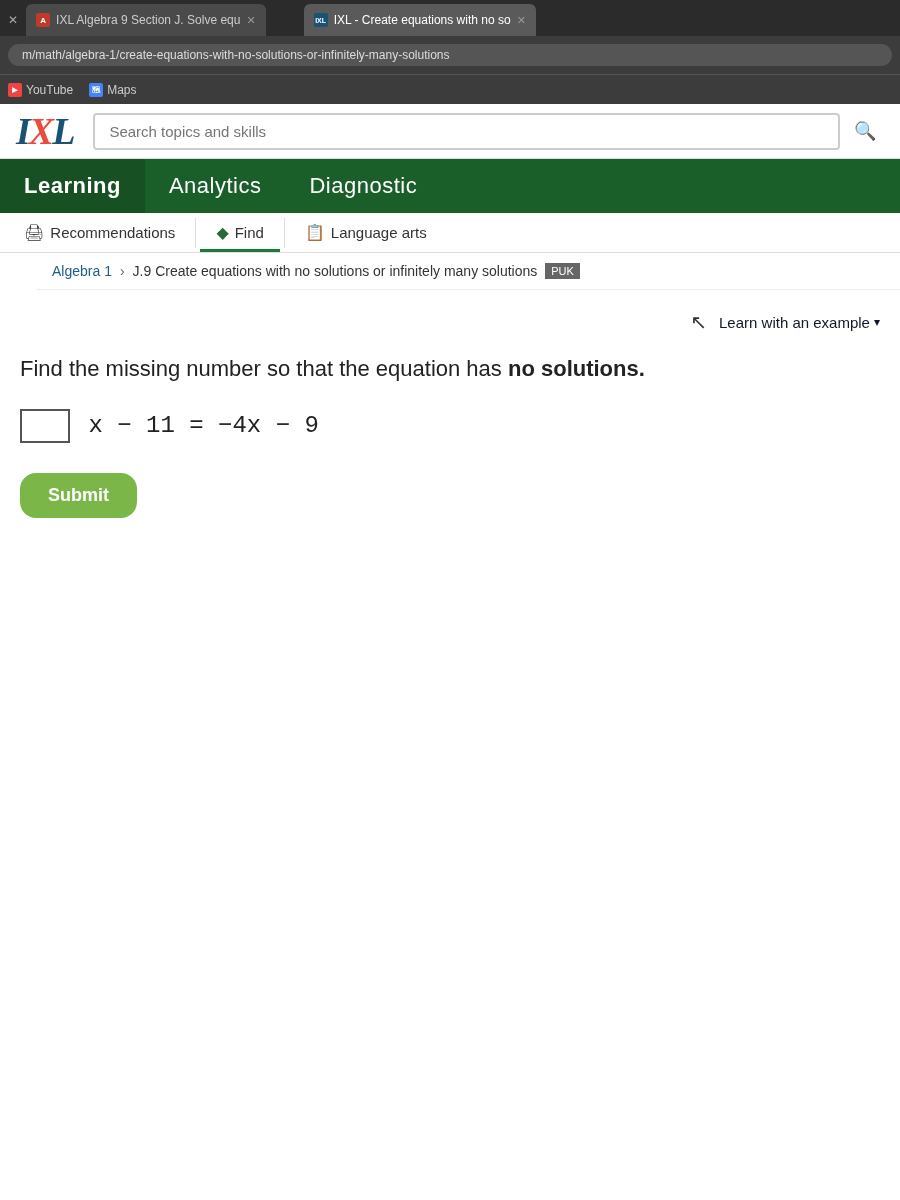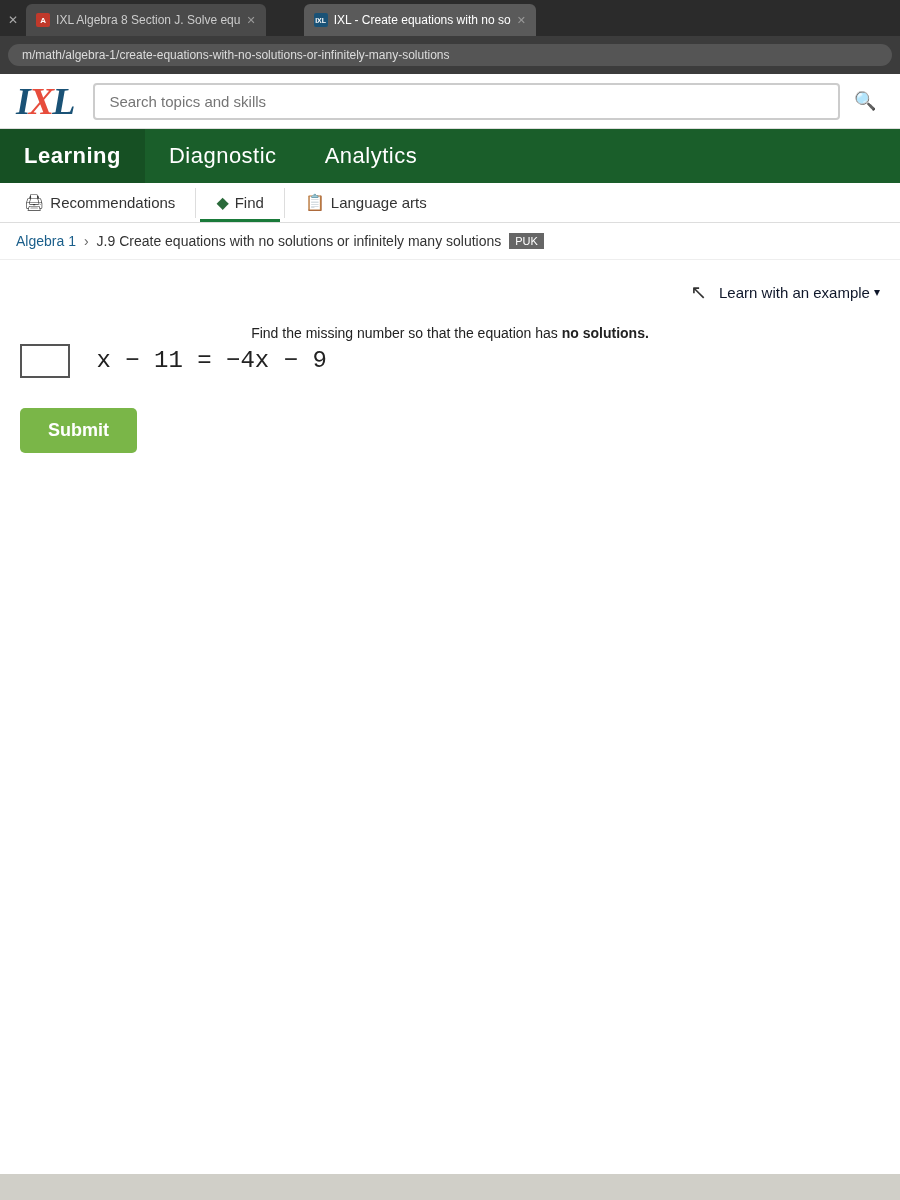--- a/index.html
+++ b/index.html
@@ -267,20 +267,21 @@
 
     
     .breadcrumb {
       display: flex;
       align-items: center;
       padding: 10px 16px;
       font-size: 14px;
       color: #333;
       background: #fff;
       border-bottom: 1px solid #eee;
+      margin-left: 36px;
     }
 
     .breadcrumb-link {
       color: #1a5e8a;
       cursor: pointer;
     }
 
     .breadcrumb-arrow {
       margin: 0 8px;
       color: #666;
@@ -326,38 +327,37 @@
       display: flex;
       align-items: center;
     }
 
     .learn-example-btn .chevron {
       margin-left: 4px;
       font-size: 12px;
     }
 
     .problem-text {
-      font-size: 14px;
+      font-size: 22px;
       color: #222;
+      margin-bottom: 24px;
       line-height: 1.4;
-      text-align: center;
     }
 
     .problem-text strong {
       font-weight: 900;
     }
 
     .equation-row {
       display: flex;
       align-items: center;
       font-size: 24px;
       color: #222;
       margin-bottom: 30px;
       font-family: 'Courier New', monospace;
-      gap: 8px;
     }
 
     .answer-box {
       display: inline-block;
       width: 50px;
       height: 34px;
       border: 2px solid #555;
       margin-right: 4px;
       vertical-align: middle;
     }
@@ -365,52 +365,62 @@
     .equation-text {
       font-size: 24px;
     }
 
     .submit-btn {
       background: #7ab648;
       color: white;
       border: none;
       padding: 12px 28px;
       font-size: 18px;
-      border-radius: 5px;
+      border-radius: 16px;
       cursor: pointer;
       font-weight: 600;
     }
   </style>
 </head>
 <body>
 
 <div class="browser-chrome">
 
   <div class="tab-bar">
     <div class="tab-close-x">✕</div>
 
     <div class="tab">
       <div class="tab-favicon" style="background:#c0392b;">A</div>
-      <span>IXL Algebra 8 Section J. Solve equ</span>
+      <span>IXL Algebra 9 Section J. Solve equ</span>
       <span class="tab-x">✕</span>
     </div>
 
     <div class="tab active">
       <div class="tab-favicon ixl">IXL</div>
       <span>IXL - Create equations with no so</span>
       <span class="tab-x">✕</span>
     </div>
   </div>
 
   <div class="address-bar-row">
     <div class="address-bar">
       <span>m/math/algebra-1/create-equations-with-no-solutions-or-infinitely-many-solutions</span>
     </div>
   </div>
 
+  <div class="bookmarks-bar">
+    <div class="bookmark-item">
+      <div class="bookmark-icon" style="background:#e44;">▶</div>
+      <span>YouTube</span>
+    </div>
+    <div class="bookmark-item">
+      <div class="bookmark-icon maps">🗺</div>
+      <span>Maps</span>
+    </div>
+  </div>
 </div>
 
 <div class="ixl-page">
 
   <div class="ixl-header">
     <div class="ixl-logo">
       <div class="ixl-logo-text">
         <span class="logo-i">I</span><span class="logo-x">X</span><span class="logo-l">L</span>
       </div>
     </div>
@@ -418,24 +428,24 @@
       <input type="text" class="search-bar" placeholder="Search topics and skills" style="">
       <div class="search-icon-btn">🔍</div>
     </div>
   </div>
 
   <div class="ixl-nav">
     <div class="nav-item active">
       <span>Learning</span>
     </div>
     <div class="nav-item">
+      <span>Analytics</span>
+    </div>
+    <div class="nav-item">
       <span>Diagnostic</span>
-    </div>
-    <div class="nav-item">
-      <span>Analytics</span>
     </div>
   </div>
 
   <div class="ixl-subnav">
     <div class="subnav-item">
       <span class="subnav-icon">🖨</span>
       <span>Recommendations</span>
     </div>
     <div class="subnav-divider"></div>
     <div class="subnav-item active">

